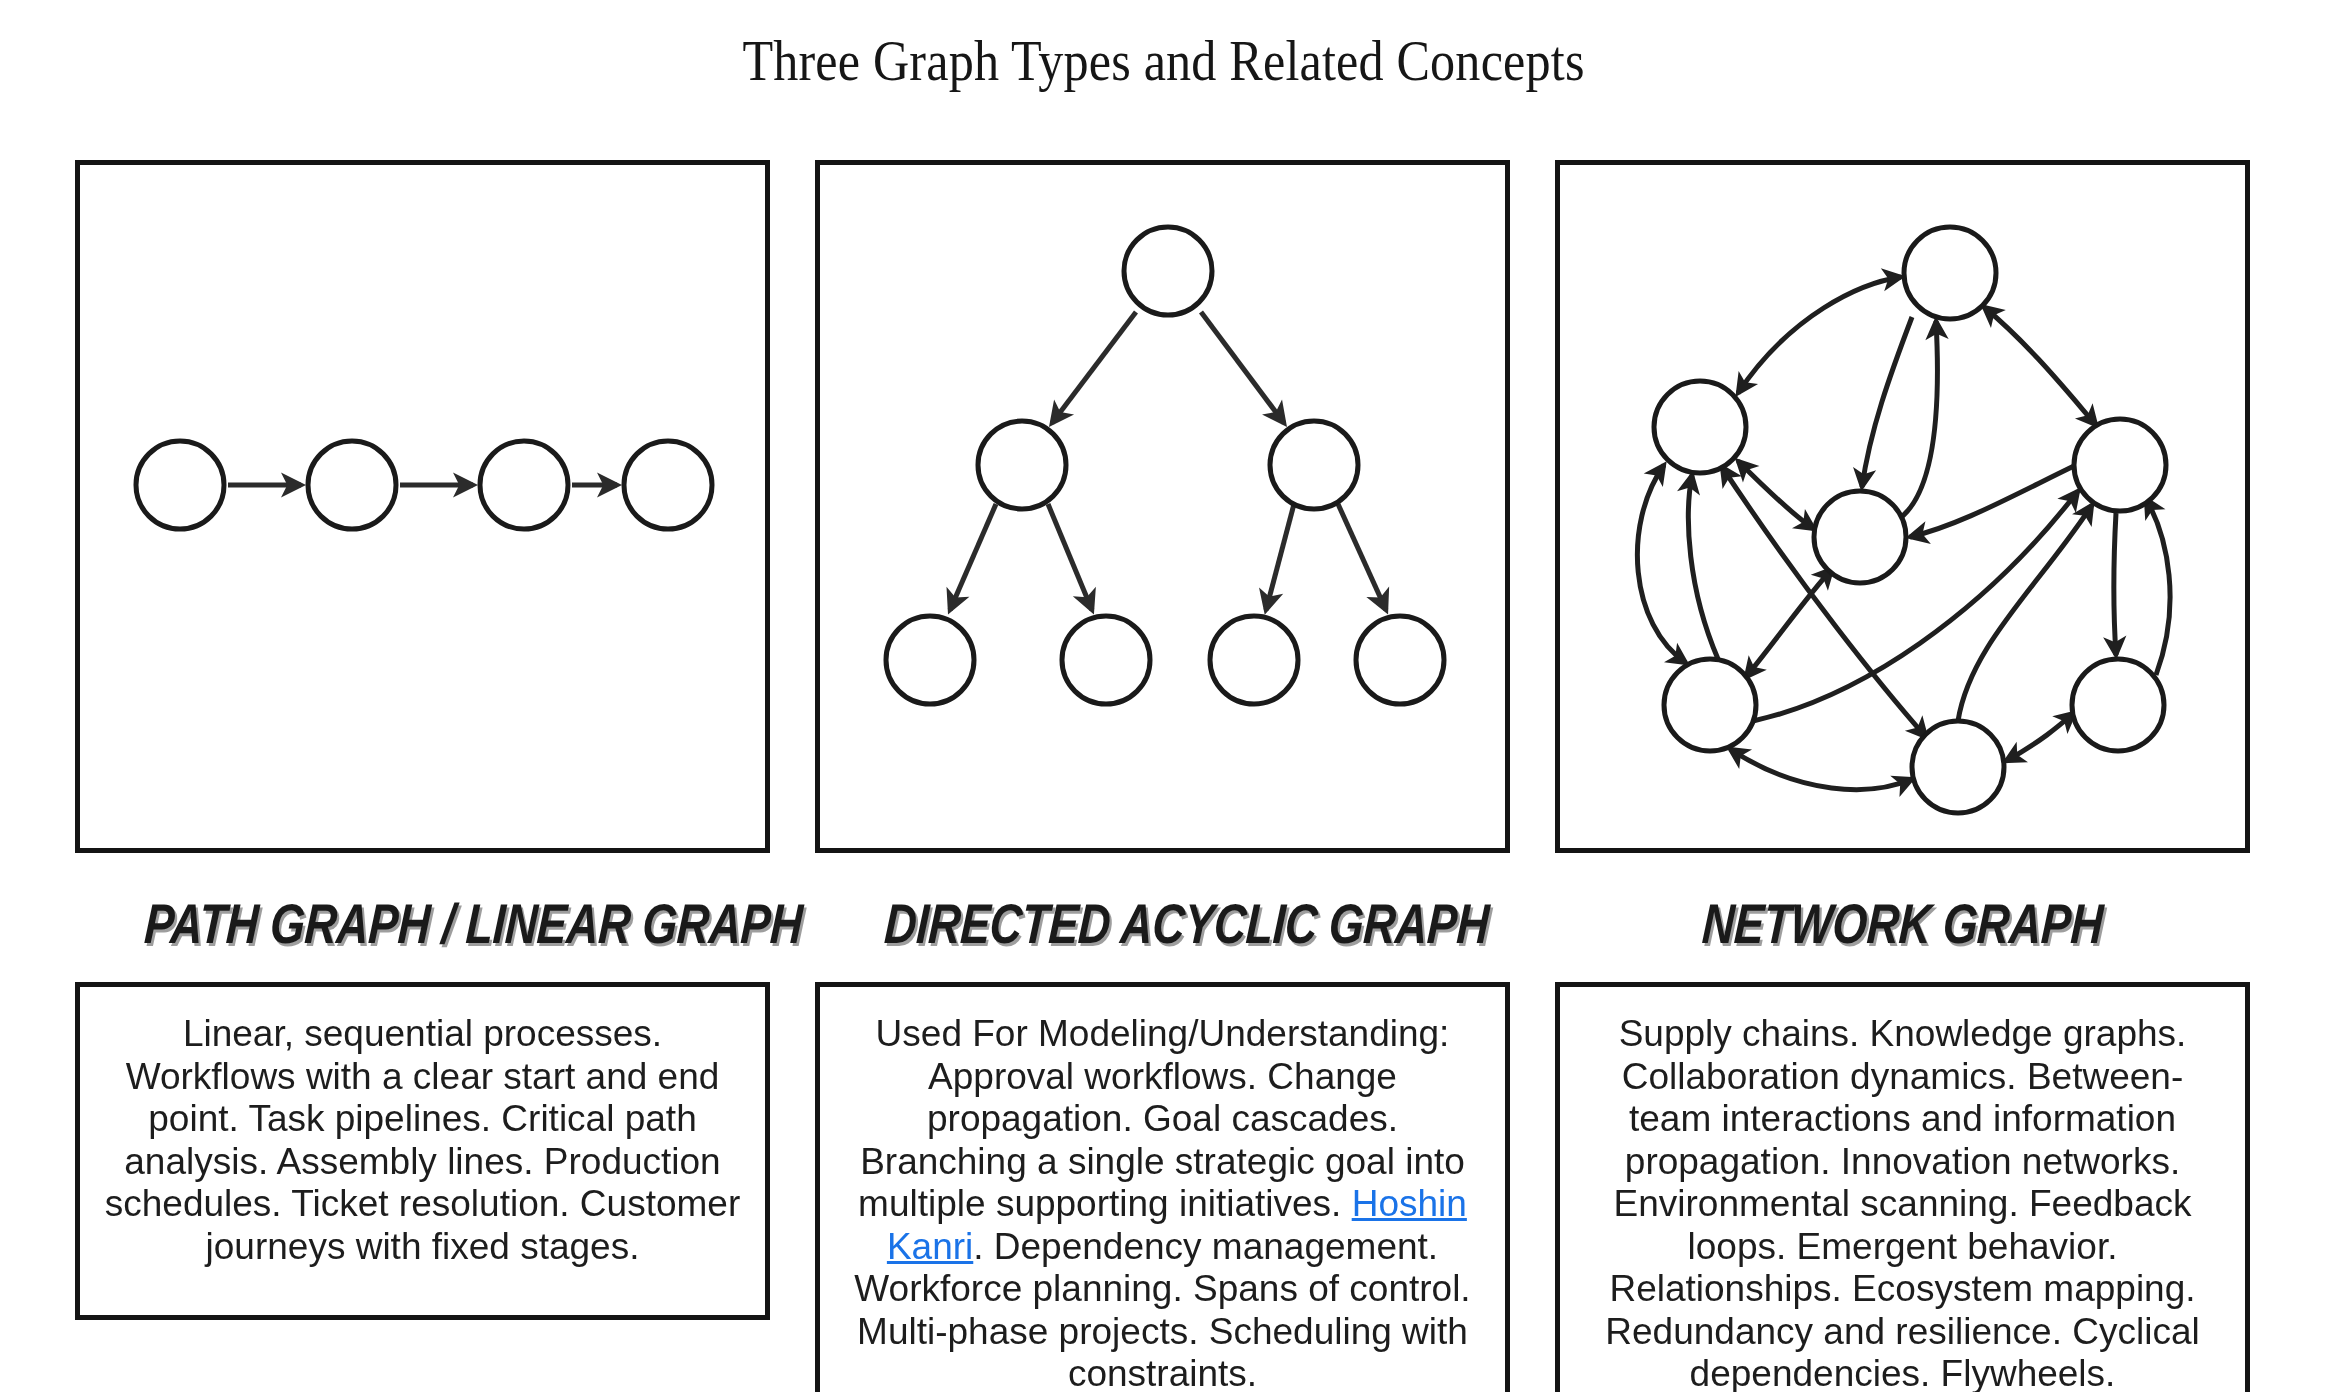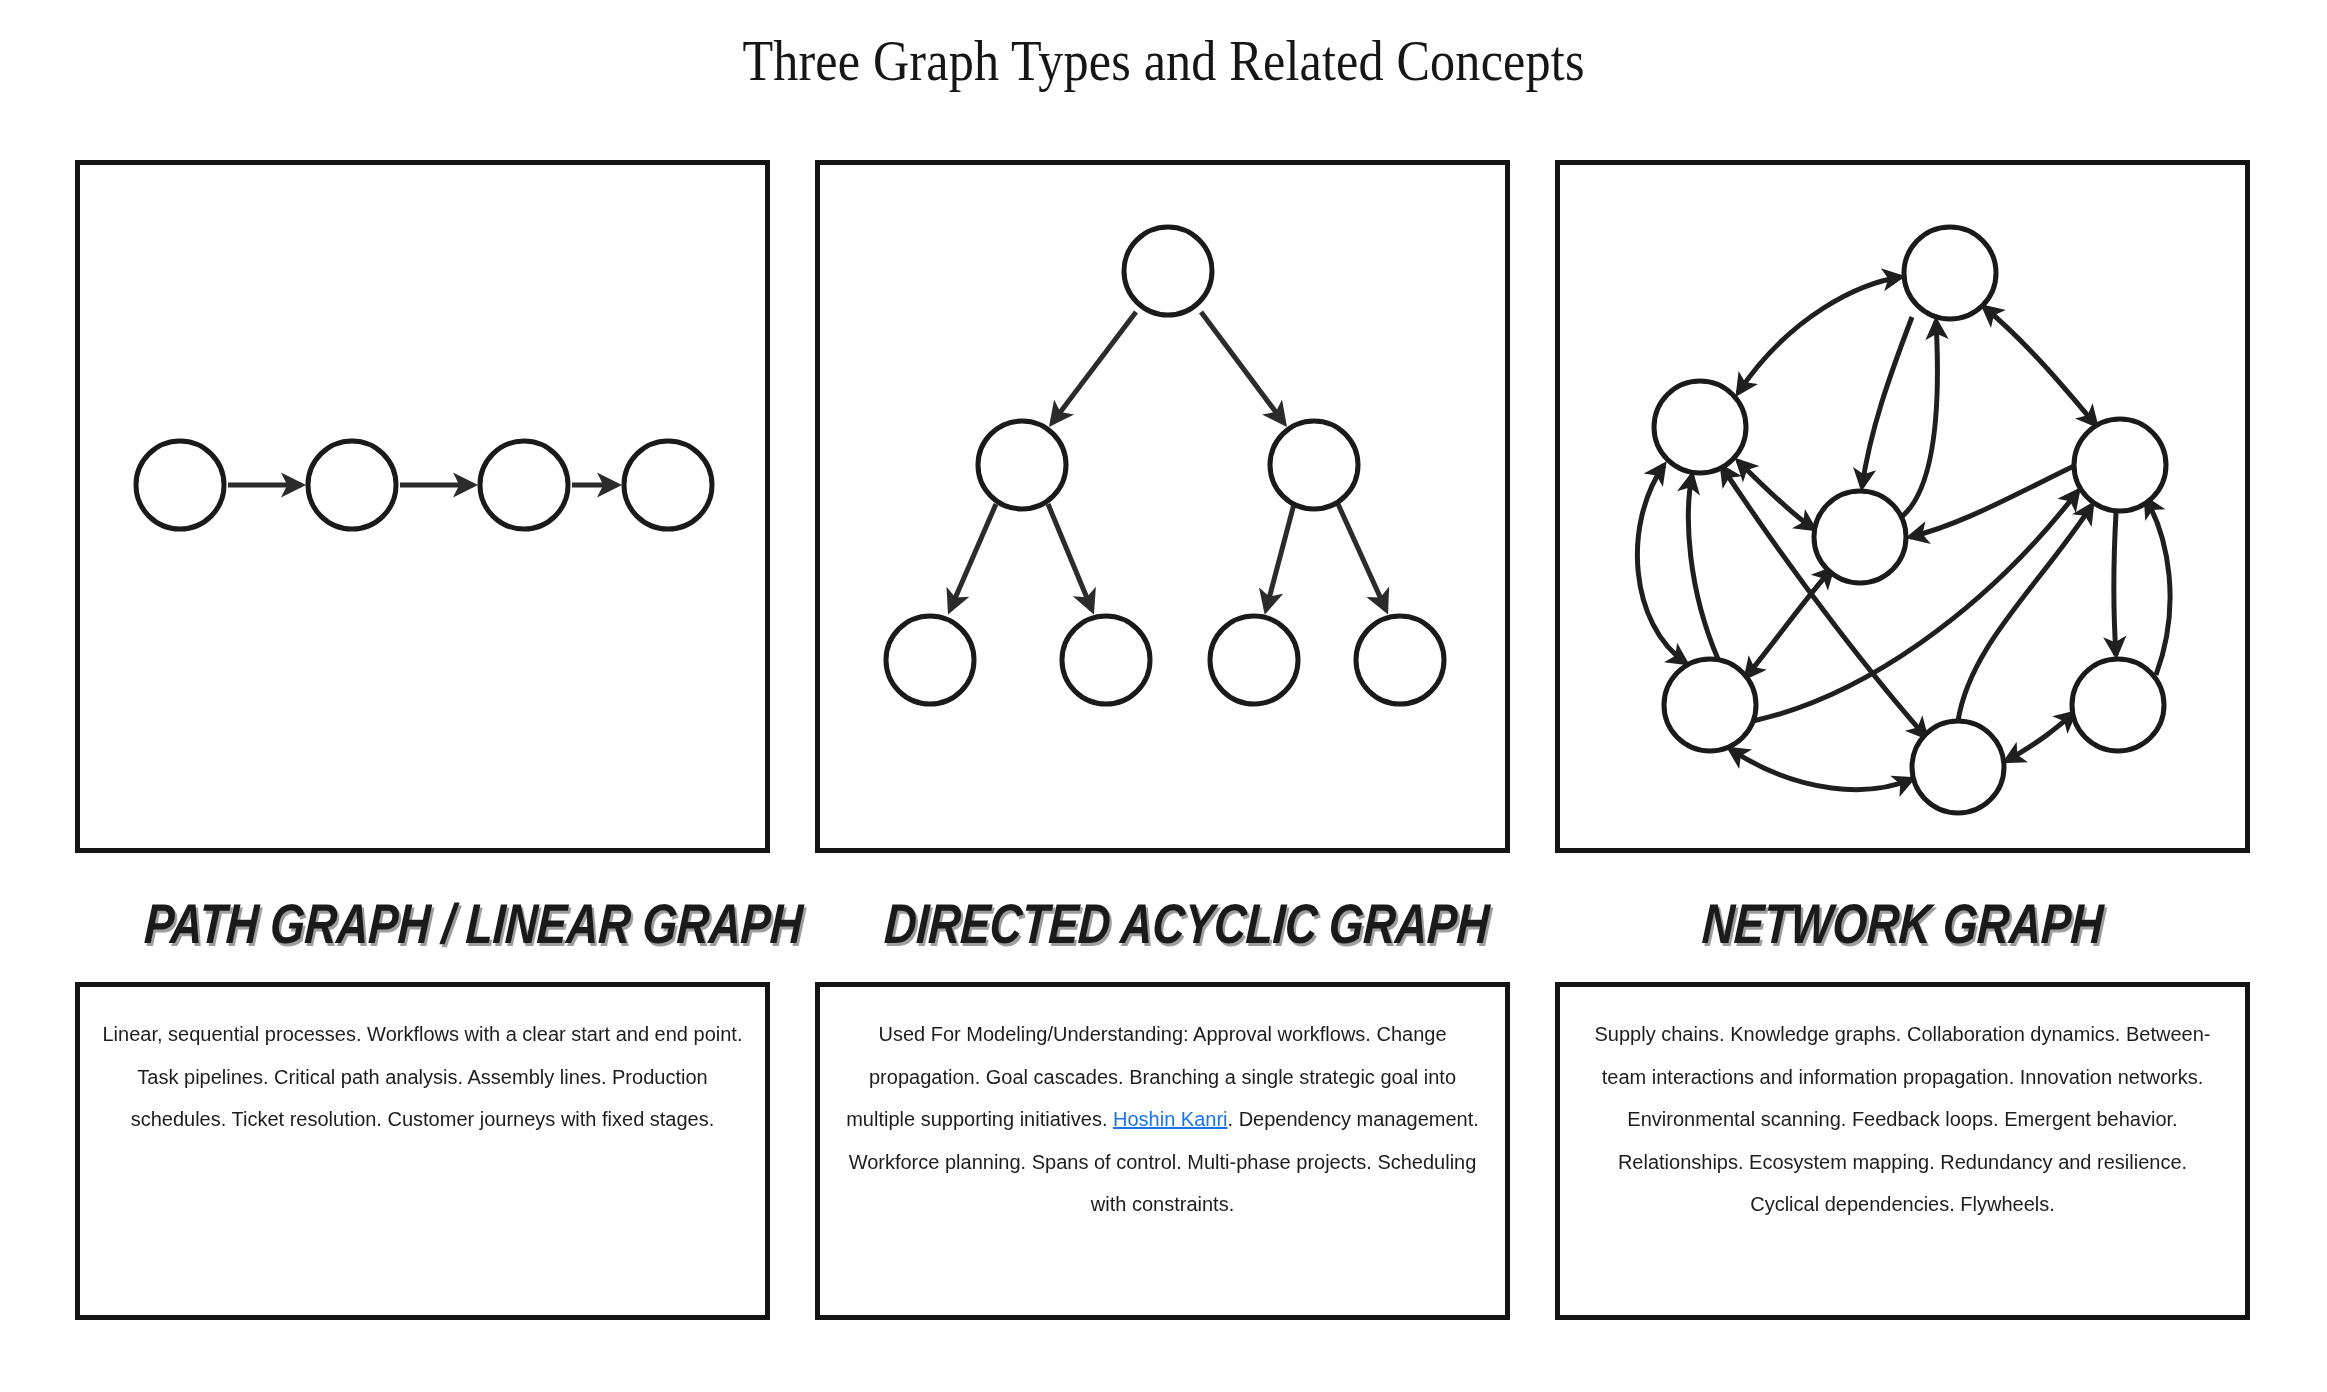--- a/index.html
+++ b/index.html
@@ -87,21 +87,21 @@
     left: 0;
     width: 695px;
     box-sizing: border-box;
     border: 5px solid #141414;
     background: #ffffff;
     padding: 26px 22px;
     min-height: 338px;
   }
   .desc-text {
     font-family: "Liberation Sans", sans-serif;
-    font-size: 20px;
+    font-size: 37px;
     line-height: 42.5px;
     text-align: center;
     color: #1d1d1d;
   }
   .desc-link {
     color: #1a73e8;
     text-decoration: underline;
     cursor: pointer;
   }
 

